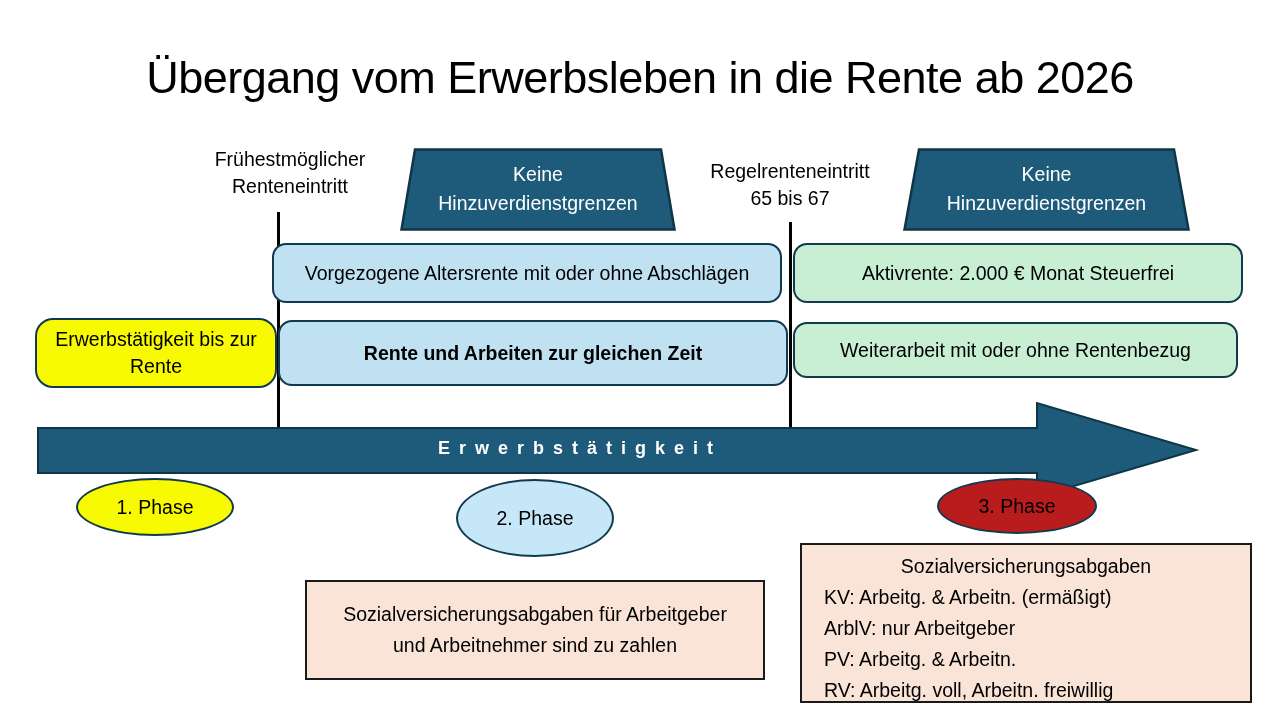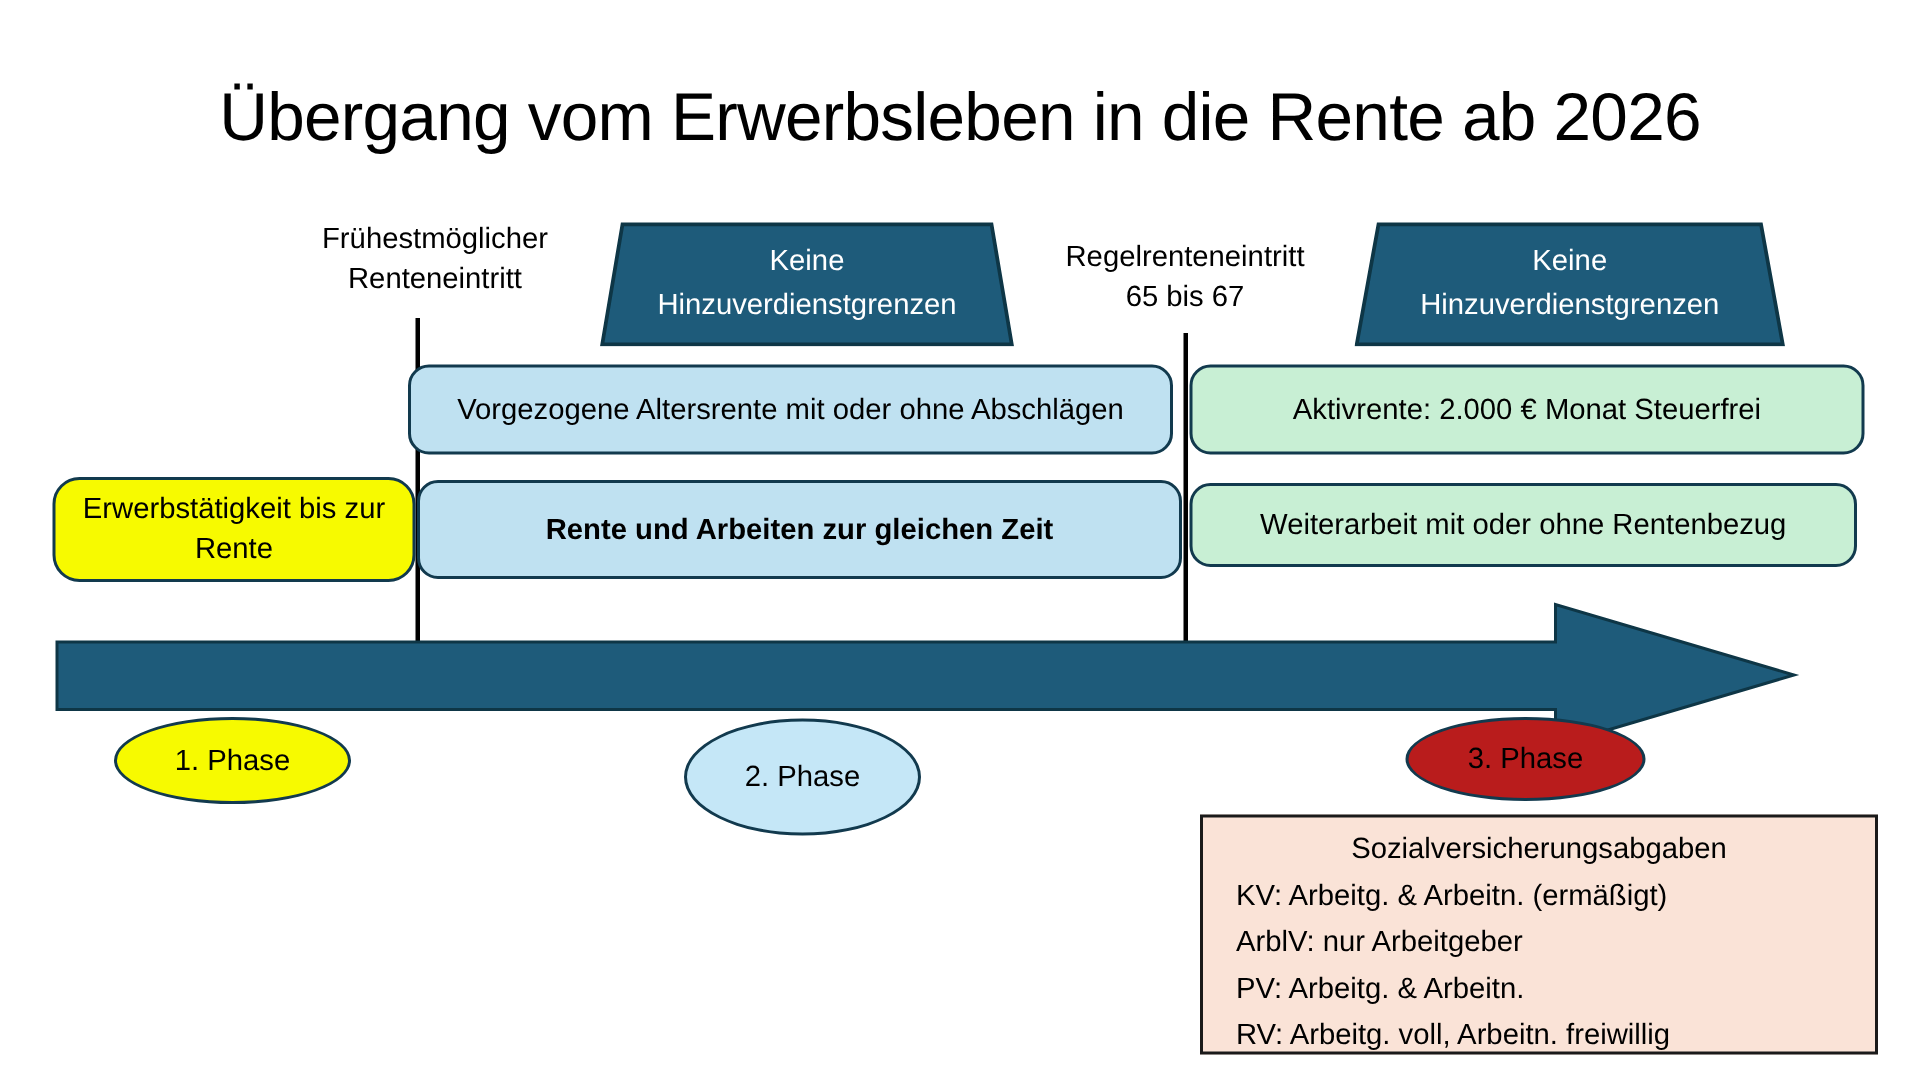--- a/index.html
+++ b/index.html
@@ -81,25 +81,27 @@
   <div class="abs box blue" style="left:272px;top:243px;width:510px;height:60px;">Vorgezogene Altersrente mit oder ohne Abschlägen</div>
   <div class="abs box green" style="left:793px;top:243px;width:450px;height:60px;">Aktivrente: 2.000 € Monat Steuerfrei</div>
 
   <div class="abs box yellow" style="left:35px;top:318px;width:242px;height:70px;">Erwerbstätigkeit bis zur Rente</div>
   <div class="abs box blue" style="left:278px;top:320px;width:510px;height:66px;font-weight:bold;">Rente und Arbeiten zur gleichen Zeit</div>
   <div class="abs box green" style="left:793px;top:322px;width:445px;height:56px;">Weiterarbeit mit oder ohne Rentenbezug</div>
 
   <svg class="abs" style="left:0;top:395px;" width="1210" height="115" viewBox="0 0 1210 115">
     <polygon points="38,33 1037,33 1037,8 1196,55 1037,102 1037,78 38,78" fill="#1e5b7a" stroke="#0e3646" stroke-width="2"></polygon>
   </svg>
+  <div class="abs arrow-label" style="left:320px;top:438px;width:520px;">Erwerbstätigkeit</div>
 
   <div class="abs ellipse yellow" style="left:76px;top:478px;width:154px;height:54px;">1. Phase</div>
   <div class="abs ellipse blue" style="left:456px;top:479px;width:154px;height:74px;">2. Phase</div>
   <div class="abs ellipse green" style="left:937px;top:478px;width:156px;height:52px;">3. Phase</div>
 
+  <div class="abs note center" style="left:305px;top:580px;width:460px;height:100px;padding:0 24px;">Sozialversicherungsabgaben für Arbeitgeber und Arbeitnehmer sind zu zahlen</div>
 
   <div class="abs note" style="left:800px;top:543px;width:452px;height:160px;padding:6px 10px;">
     <div class="note-title">Sozialversicherungsabgaben</div>
     <ul>
       <li>KV: Arbeitg. &amp; Arbeitn. (ermäßigt)</li>
       <li>ArblV: nur Arbeitgeber</li>
       <li>PV: Arbeitg. &amp; Arbeitn.</li>
       <li>RV: Arbeitg. voll, Arbeitn. freiwillig</li>
     </ul>
   </div>

